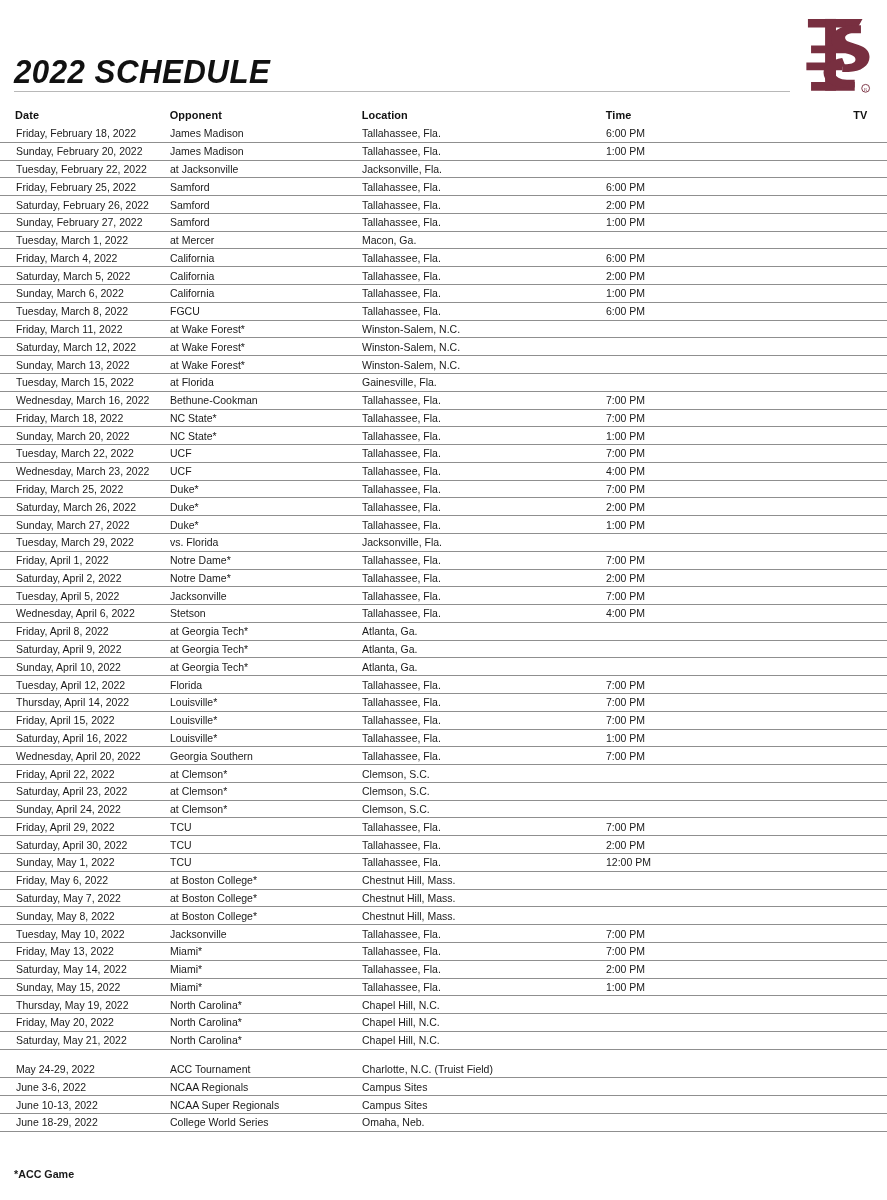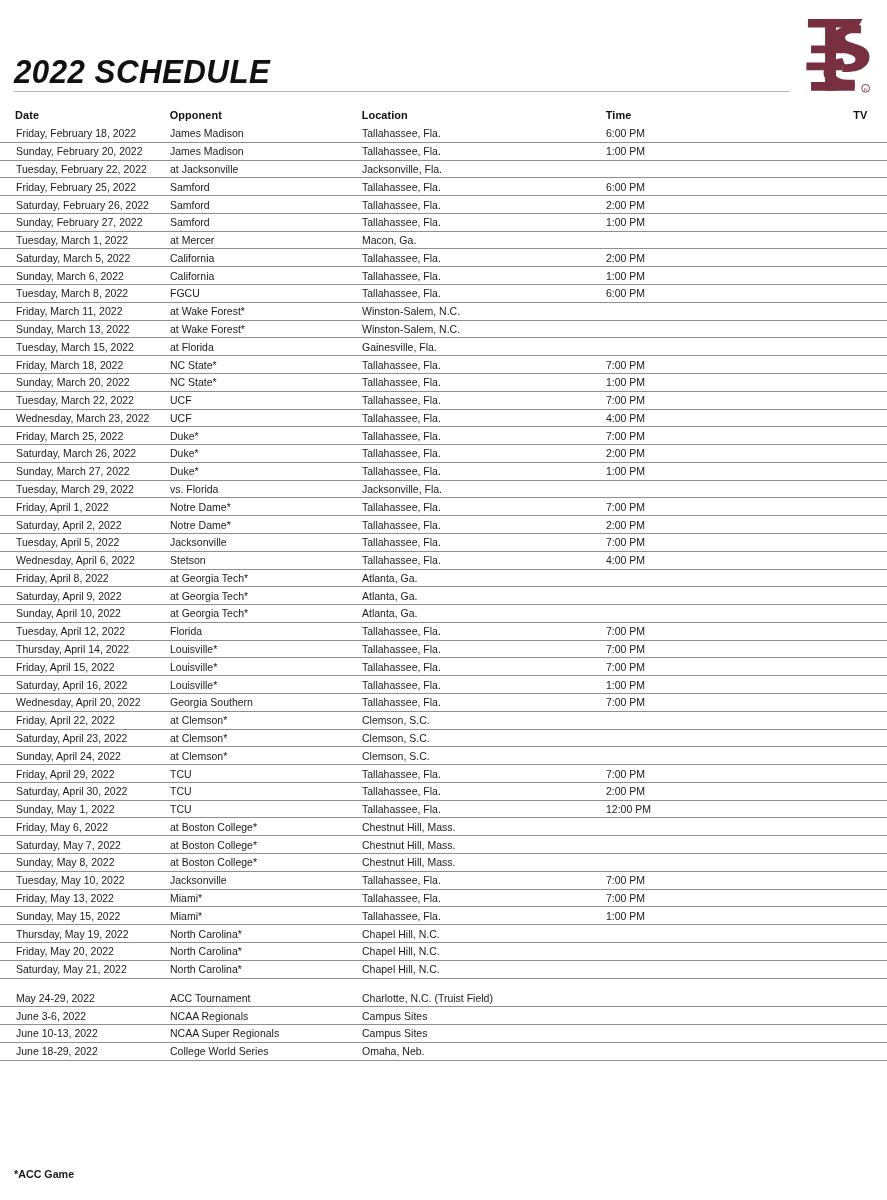--- a/index.html
+++ b/index.html
@@ -246,20 +246,27 @@
             <td class="c5"><span></span></td>
           </tr>
           <tr>
             <td class="first"><span>Tuesday, March 1, 2022</span></td>
             <td class="c2"><span>at Mercer</span></td>
             <td class="c3"><span>Macon, Ga.</span></td>
             <td class="c4"><span></span></td>
             <td class="c5"><span></span></td>
           </tr>
           <tr>
+            <td class="first"><span>Friday, March 4, 2022</span></td>
+            <td class="c2"><span>California</span></td>
+            <td class="c3"><span>Tallahassee, Fla.</span></td>
+            <td class="c4"><span>6:00 PM</span></td>
+            <td class="c5"><span></span></td>
+          </tr>
+          <tr>
             <td class="first"><span>Saturday, March 5, 2022</span></td>
             <td class="c2"><span>California</span></td>
             <td class="c3"><span>Tallahassee, Fla.</span></td>
             <td class="c4"><span>2:00 PM</span></td>
             <td class="c5"><span></span></td>
           </tr>
           <tr>
             <td class="first"><span>Sunday, March 6, 2022</span></td>
             <td class="c2"><span>California</span></td>
             <td class="c3"><span>Tallahassee, Fla.</span></td>
@@ -274,34 +281,48 @@
             <td class="c5"><span></span></td>
           </tr>
           <tr>
             <td class="first"><span>Friday, March 11, 2022</span></td>
             <td class="c2"><span>at Wake Forest*</span></td>
             <td class="c3"><span>Winston-Salem, N.C.</span></td>
             <td class="c4"><span></span></td>
             <td class="c5"><span></span></td>
           </tr>
           <tr>
+            <td class="first"><span>Saturday, March 12, 2022</span></td>
+            <td class="c2"><span>at Wake Forest*</span></td>
+            <td class="c3"><span>Winston-Salem, N.C.</span></td>
+            <td class="c4"><span></span></td>
+            <td class="c5"><span></span></td>
+          </tr>
+          <tr>
             <td class="first"><span>Sunday, March 13, 2022</span></td>
             <td class="c2"><span>at Wake Forest*</span></td>
             <td class="c3"><span>Winston-Salem, N.C.</span></td>
             <td class="c4"><span></span></td>
             <td class="c5"><span></span></td>
           </tr>
           <tr>
             <td class="first"><span>Tuesday, March 15, 2022</span></td>
             <td class="c2"><span>at Florida</span></td>
             <td class="c3"><span>Gainesville, Fla.</span></td>
             <td class="c4"><span></span></td>
             <td class="c5"><span></span></td>
           </tr>
           <tr>
+            <td class="first"><span>Wednesday, March 16, 2022</span></td>
+            <td class="c2"><span>Bethune-Cookman</span></td>
+            <td class="c3"><span>Tallahassee, Fla.</span></td>
+            <td class="c4"><span>7:00 PM</span></td>
+            <td class="c5"><span></span></td>
+          </tr>
+          <tr>
             <td class="first"><span>Friday, March 18, 2022</span></td>
             <td class="c2"><span>NC State*</span></td>
             <td class="c3"><span>Tallahassee, Fla.</span></td>
             <td class="c4"><span>7:00 PM</span></td>
             <td class="c5"><span></span></td>
           </tr>
           <tr>
             <td class="first"><span>Sunday, March 20, 2022</span></td>
             <td class="c2"><span>NC State*</span></td>
             <td class="c3"><span>Tallahassee, Fla.</span></td>
@@ -505,20 +526,27 @@
             <td class="c5"><span></span></td>
           </tr>
           <tr>
             <td class="first"><span>Friday, May 13, 2022</span></td>
             <td class="c2"><span>Miami*</span></td>
             <td class="c3"><span>Tallahassee, Fla.</span></td>
             <td class="c4"><span>7:00 PM</span></td>
             <td class="c5"><span></span></td>
           </tr>
           <tr>
+            <td class="first"><span>Saturday, May 14, 2022</span></td>
+            <td class="c2"><span>Miami*</span></td>
+            <td class="c3"><span>Tallahassee, Fla.</span></td>
+            <td class="c4"><span>2:00 PM</span></td>
+            <td class="c5"><span></span></td>
+          </tr>
+          <tr>
             <td class="first"><span>Sunday, May 15, 2022</span></td>
             <td class="c2"><span>Miami*</span></td>
             <td class="c3"><span>Tallahassee, Fla.</span></td>
             <td class="c4"><span>1:00 PM</span></td>
             <td class="c5"><span></span></td>
           </tr>
           <tr>
             <td class="first"><span>Thursday, May 19, 2022</span></td>
             <td class="c2"><span>North Carolina*</span></td>
             <td class="c3"><span>Chapel Hill, N.C.</span></td>

